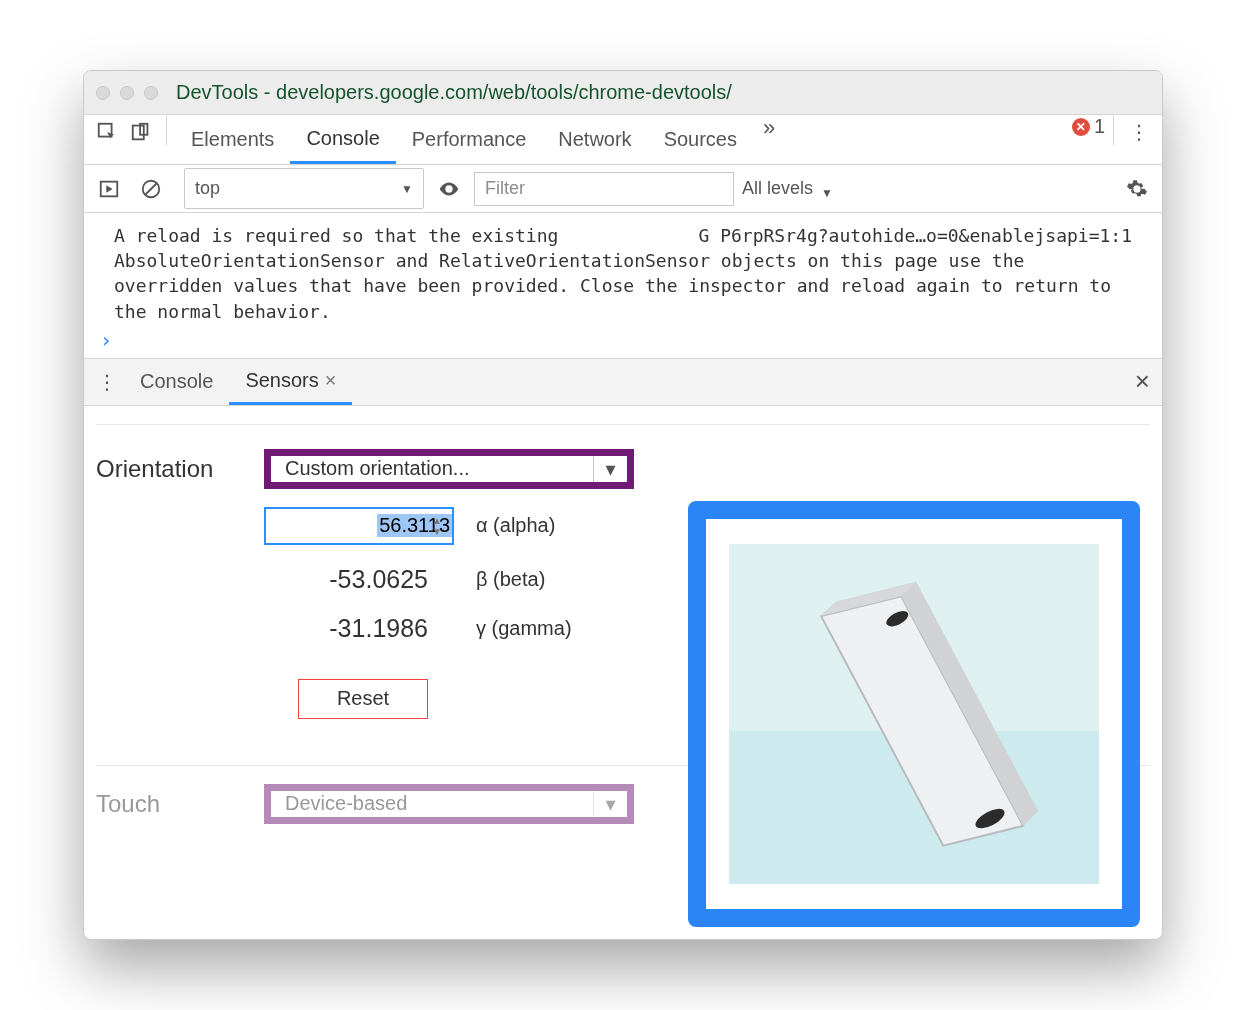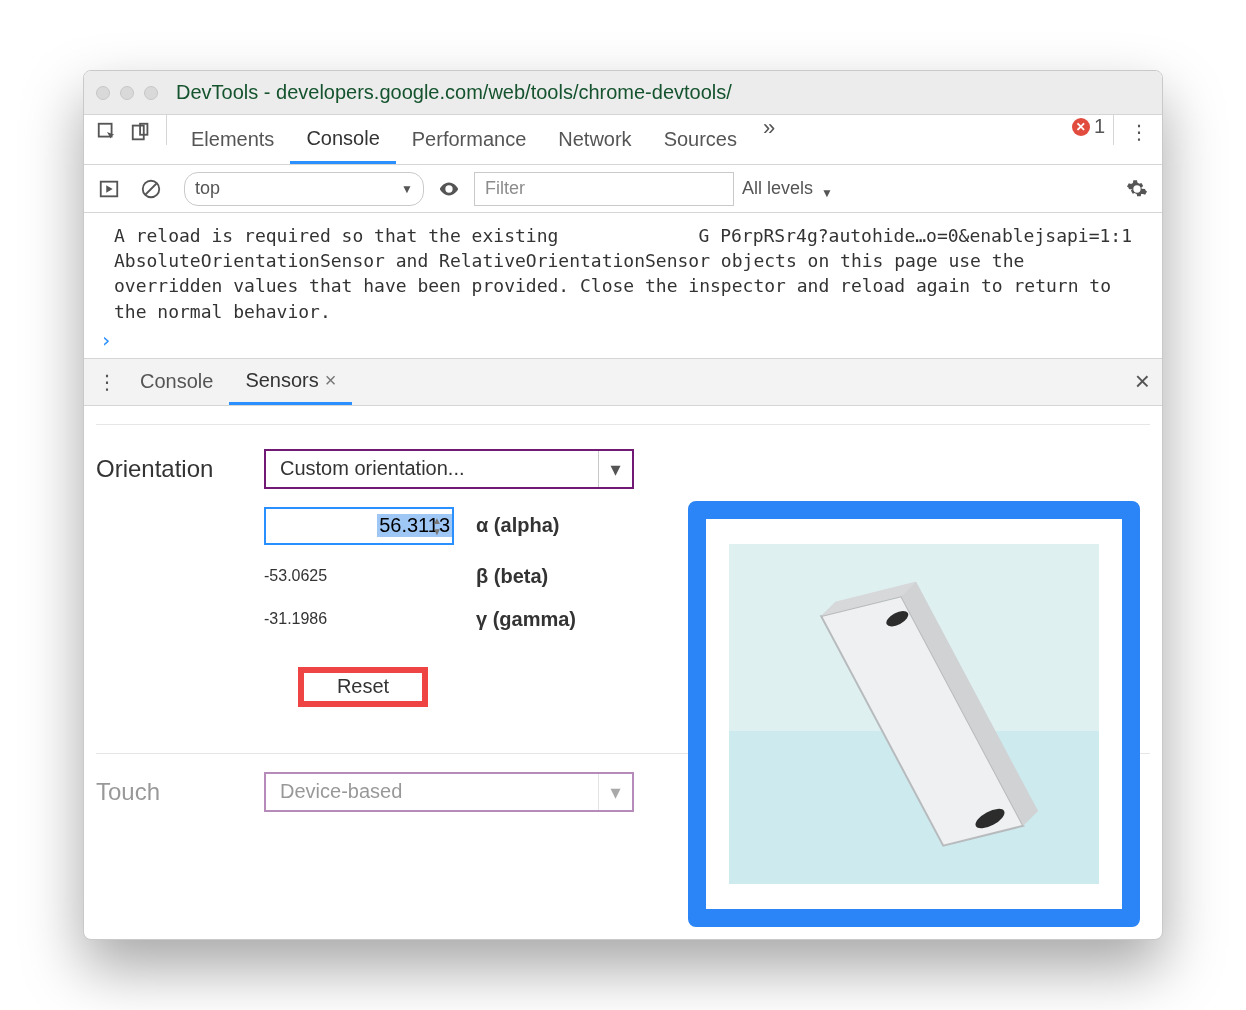--- a/index.html
+++ b/index.html
@@ -24,52 +24,52 @@
   .icon-btn svg { width:22px; height:22px; }
   .tabstrip .sep { width:1px; height:30px; background:#d5d5d5; margin:0 8px; }
   .tab { padding:0 16px; height:100%; display:flex; align-items:center; cursor:pointer; color:#555; }
   .tab.active { color:#333; border-bottom:3px solid #2b90ff; }
   .more { padding:0 10px; color:#555; cursor:pointer; font-size:22px;}
   .err-badge { display:flex; align-items:center; gap:4px; color:#555; margin-left:6px; }
   .err-badge .circ { width:18px; height:18px; border-radius:50%; background:#e24c3f; color:#fff; display:flex; align-items:center; justify-content:center; font-size:12px; font-weight:700;}
 
   
   .filterbar { height:48px; border-bottom:1px solid #d5d5d5; display:flex; align-items:center; padding:0 8px; gap:8px; color:#555; font-size:18px;}
-  .context { border:1px solid #c9c9c9; border-radius:14px; height:34px; display:flex; align-items:center; padding:0 10px; min-width:240px; justify-content:space-between; cursor:pointer;}
+  .context { border:1px solid #c9c9c9; border-radius:2px; height:41px; display:flex; align-items:center; padding:0 10px; min-width:240px; justify-content:space-between; cursor:pointer;}
   .filter-input { border:1px solid #c9c9c9; height:34px; padding:0 10px; width:260px; color:#8c8c8c; font-size:18px; background:#fff; display:flex; align-items:center;}
   .levels { display:flex; align-items:flex-end; gap:8px; cursor:pointer;}
   .gear { margin-left:auto; }
 
   
   .console-body { padding:10px 30px 4px 30px; font-family: Menlo, Consolas, monospace; font-size:18px; color:#333; line-height:1.4; }
   .console-body .link { float:right; }
   .prompt { color:#2b90ff; padding:0 30px 6px 16px; font-family: Menlo, monospace; font-size:20px;}
 
   
   .drawer-tabs { height:48px; background:#f3f3f3; border-top:1px solid #d5d5d5; border-bottom:1px solid #d5d5d5; display:flex; align-items:center; padding:0 6px; font-size:20px; color:#555; position:relative; z-index:1;}
   .dtab { padding:0 16px; height:100%; display:flex; align-items:center; cursor:pointer;}
   .dtab.active { color:#333; border-bottom:3px solid #2b90ff; }
   .dtab .x { margin-left:6px; color:#777; }
   .drawer-close { margin-left:auto; margin-right:6px; color:#555; cursor:pointer; font-size:26px;}
 
   .drawer-body { padding:18px 12px 120px 12px; position:relative; }
   .hr { height:1px; background:#e6e6e6; margin:0 0 24px 0;}
   .row { display:flex; align-items:flex-start; gap:18px;}
   .row-label { width:150px; font-size:24px; color:#333; padding-top:6px;}
-  .select { border:2px solid #701a75; height:40px; min-width:370px; display:flex; align-items:center; justify-content:space-between; background:#fff; font-size:20px; color:#333; cursor:pointer;}
+  .select { border:7px solid #701a75; height:40px; min-width:370px; display:flex; align-items:center; justify-content:space-between; background:#fff; font-size:20px; color:#333; cursor:pointer;}
   .select .txt { padding:0 14px; }
   .select .caret { width:34px; height:100%; border-left:1px solid #c9c9c9; display:flex; align-items:center; justify-content:center; color:#555;}
   .fields { display:flex; flex-direction:column; gap:20px; margin-top:18px; }
   .field-row { display:flex; align-items:center; gap:22px; font-size:20px; color:#333;}
   .numbox { border:2px solid #2b90ff; height:38px; width:190px; display:flex; align-items:center; justify-content:flex-end; position:relative;}
   .numbox .val { background:#9fc7f6; color:#000; padding:0 2px;}
   .numbox .stepper { position:absolute; right:4px; top:4px; bottom:4px; width:16px; display:flex; flex-direction:column; justify-content:center; gap:0; color:#777; font-size:10px;}
-  .plainval { width:190px; text-align:left; padding-right:26px; font-size:16px;}
-  .greek { width:110px;font-weight:bold; }
-  .reset-btn { border:6px solid #ef4444; background:#fff; height:40px; width:130px; font-size:20px; color:#333; cursor:pointer; margin-top:16px; margin-left:34px;}
+  .plainval { width:190px; text-align:right; padding-right:26px; font-size:25px;}
+  .greek { width:110px; }
+  .reset-btn { border:1px solid #ef4444; background:#fff; height:40px; width:130px; font-size:20px; color:#333; cursor:pointer; margin-top:16px; margin-left:34px;}
   .hr2 { height:1px; background:#e6e6e6; margin:46px 0 18px 0;}
 
   
   .highlight { position:absolute; right:22px; top:430px; width:452px; height:426px; border:18px solid #2b85f6; border-radius:8px; background:#fff; z-index:5; display:flex; align-items:center; justify-content:center;}
   .scene { width:370px; height:340px; background:linear-gradient(#dff0f1 0%, #dff0f1 55%, #cdeaee 55%, #cdeaee 100%); position:relative; }
   .phone { position:absolute; left:50%; top:50%; transform:translate(-50%,-50%); }
 
   .tribtn { font-size:12px; line-height:1;}
 </style>
 </head>

